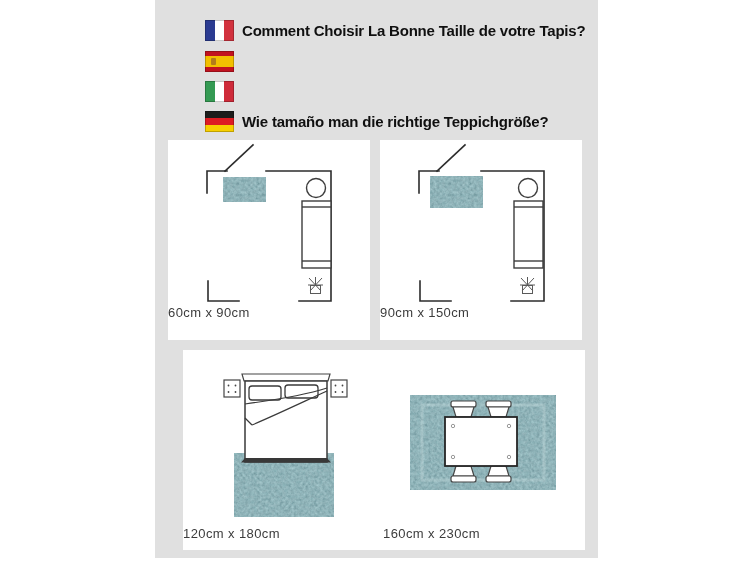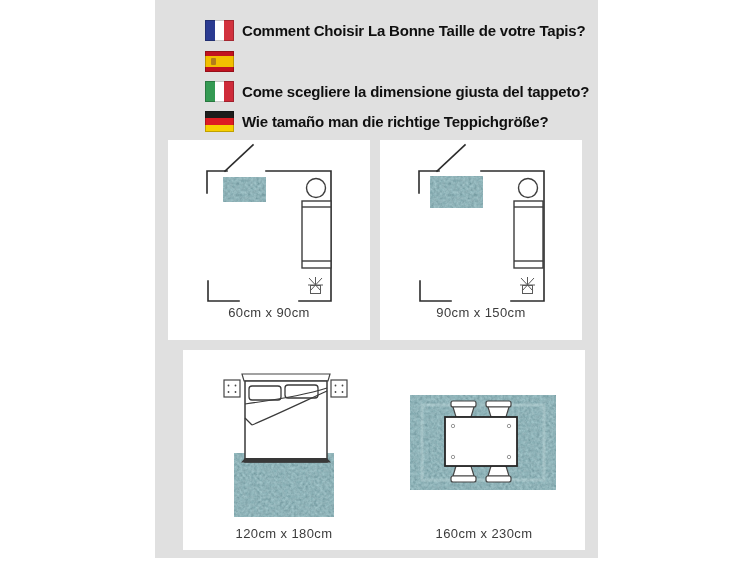--- a/index.html
+++ b/index.html
@@ -26,21 +26,21 @@
   .htext { font-weight:bold; font-size:15px; color:#101010; white-space:nowrap; letter-spacing:-0.2px; }
 
   
   .panel { position:absolute; width:202px; height:200px; background:#ffffff; }
   .p1 { left:13px;  top:140px; }
   .p2 { left:225px; top:140px; }
   .p3 { left:13px;  top:350px;margin-left:15px; }
   .p4 { left:228px; top:350px; }
   .panel svg { position:absolute; left:0; top:0; display:block; }
   .plabel {
-    position:absolute; left:0; width:100%; text-align:center;
+    position:absolute; left:0; width:100%; text-align:left;
     font-size:13px; color:#3c3c3c; letter-spacing:0.4px;
   }
   .p1 .plabel, .p2 .plabel { top:165px; }
   .p3 .plabel, .p4 .plabel { top:176px; }
   .filter-defs { position:absolute; width:0; height:0; }
 </style>
 </head>
 <body>
 
 <svg class="filter-defs" aria-hidden="true">
@@ -64,21 +64,20 @@
         <span class="flag flag-fr"></span>
         <span class="htext">Comment Choisir La Bonne Taille de votre Tapis?</span>
       </div>
       <div class="hrow r1">
         <span class="flag flag-es">
             <span class="es-emblem"></span>
           </span>
       </div>
       <div class="hrow r2">
         <span class="flag flag-it"></span>
-        <span class="htext">Come scegliere la dimensione giusta del tappeto?</span>
       </div>
       <div class="hrow r3">
         <span class="flag flag-de"></span>
         <span class="htext">Wie tamaño man die richtige Teppichgröße?</span>
       </div>
     </div>
 
     <div class="panel p1">
       <svg width="202" height="168" viewBox="0 0 202 168">
         <rect x="55" y="37" width="43" height="25" fill="#41727b" filter="url(#rugtex)"></rect>

